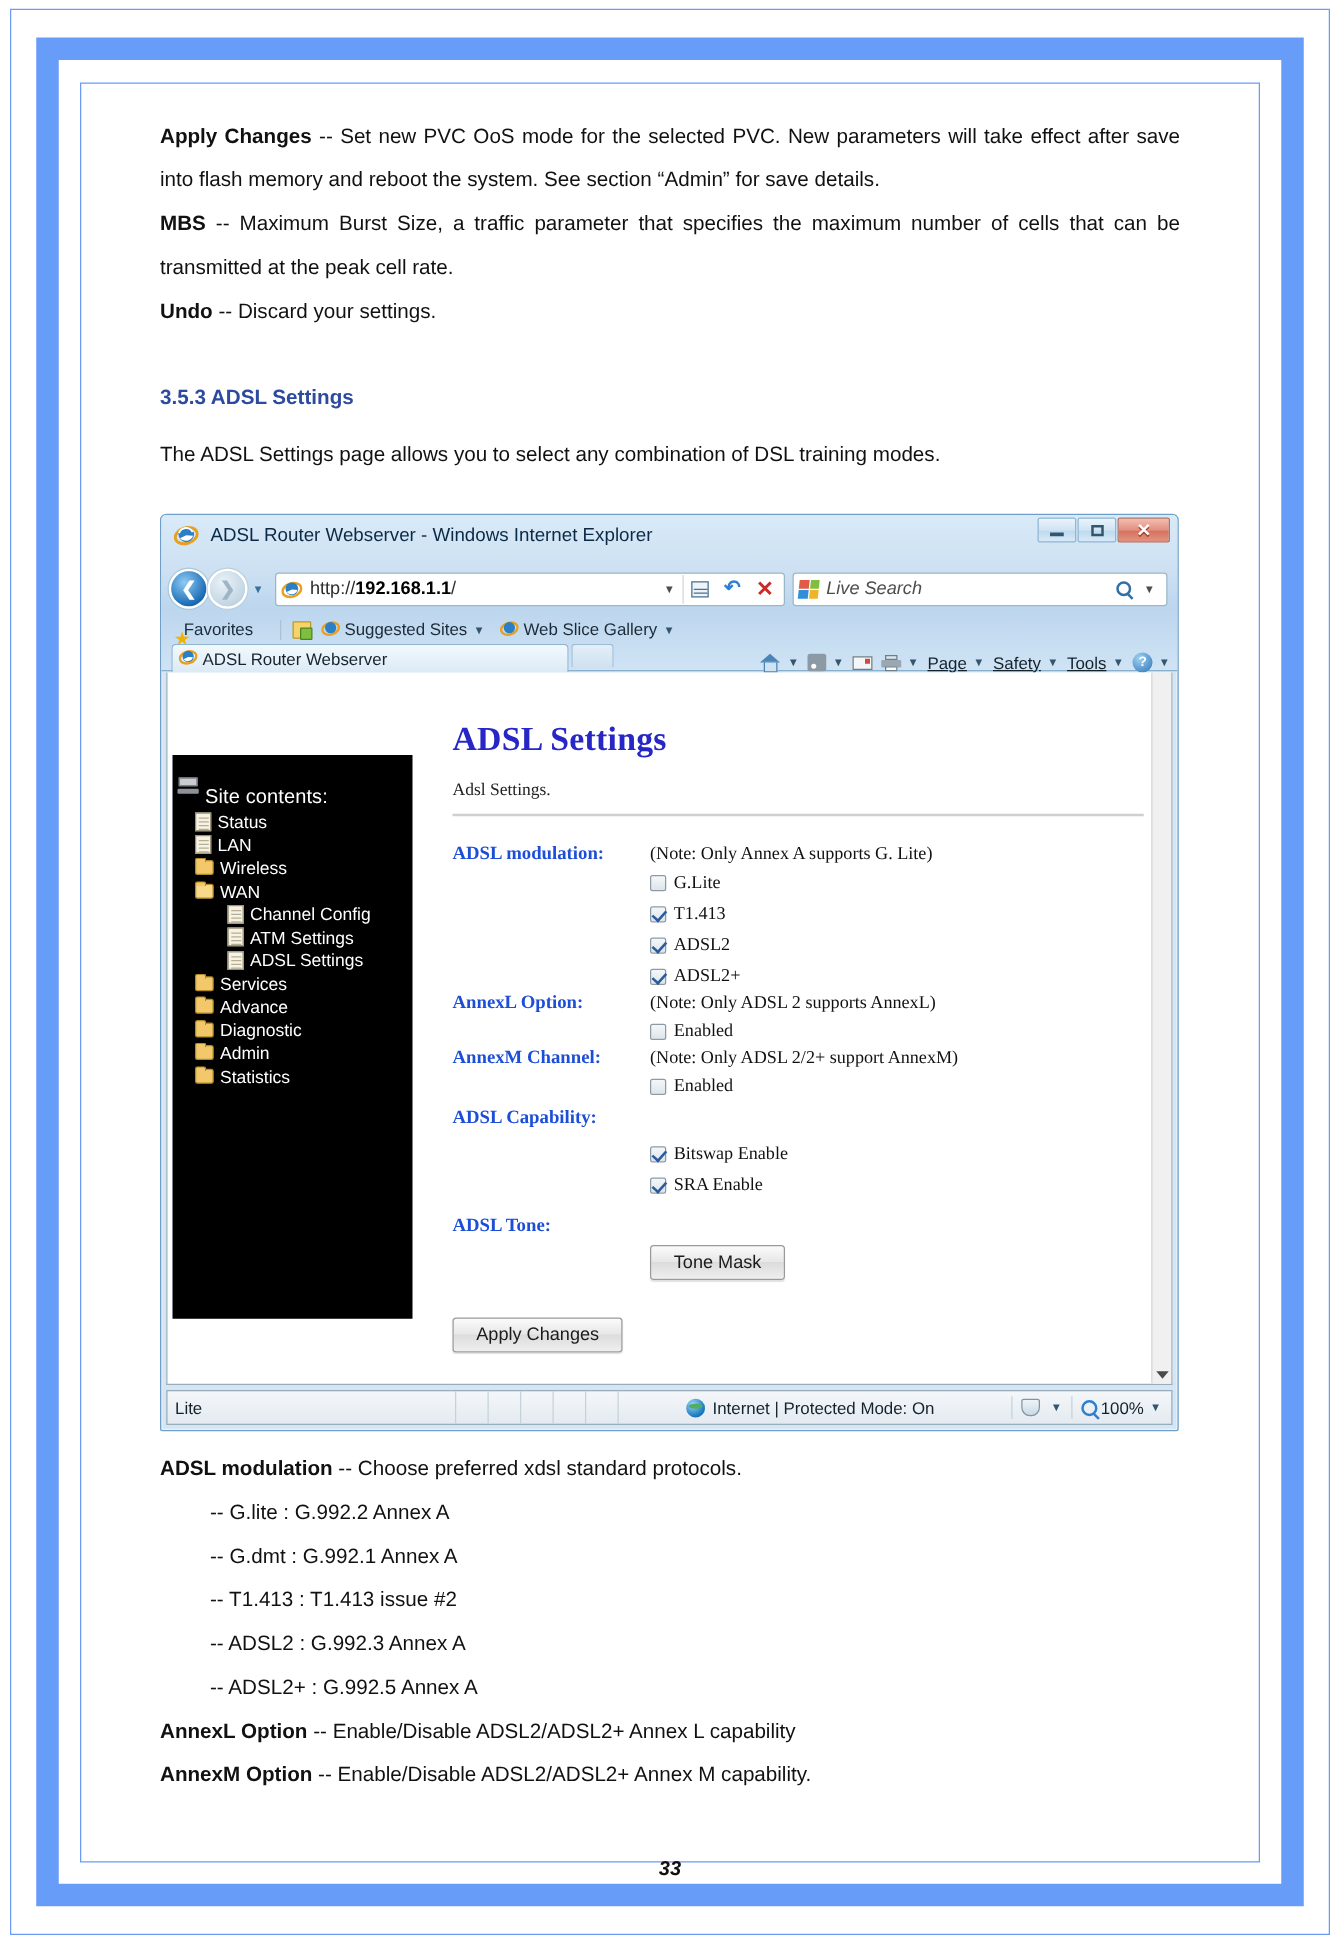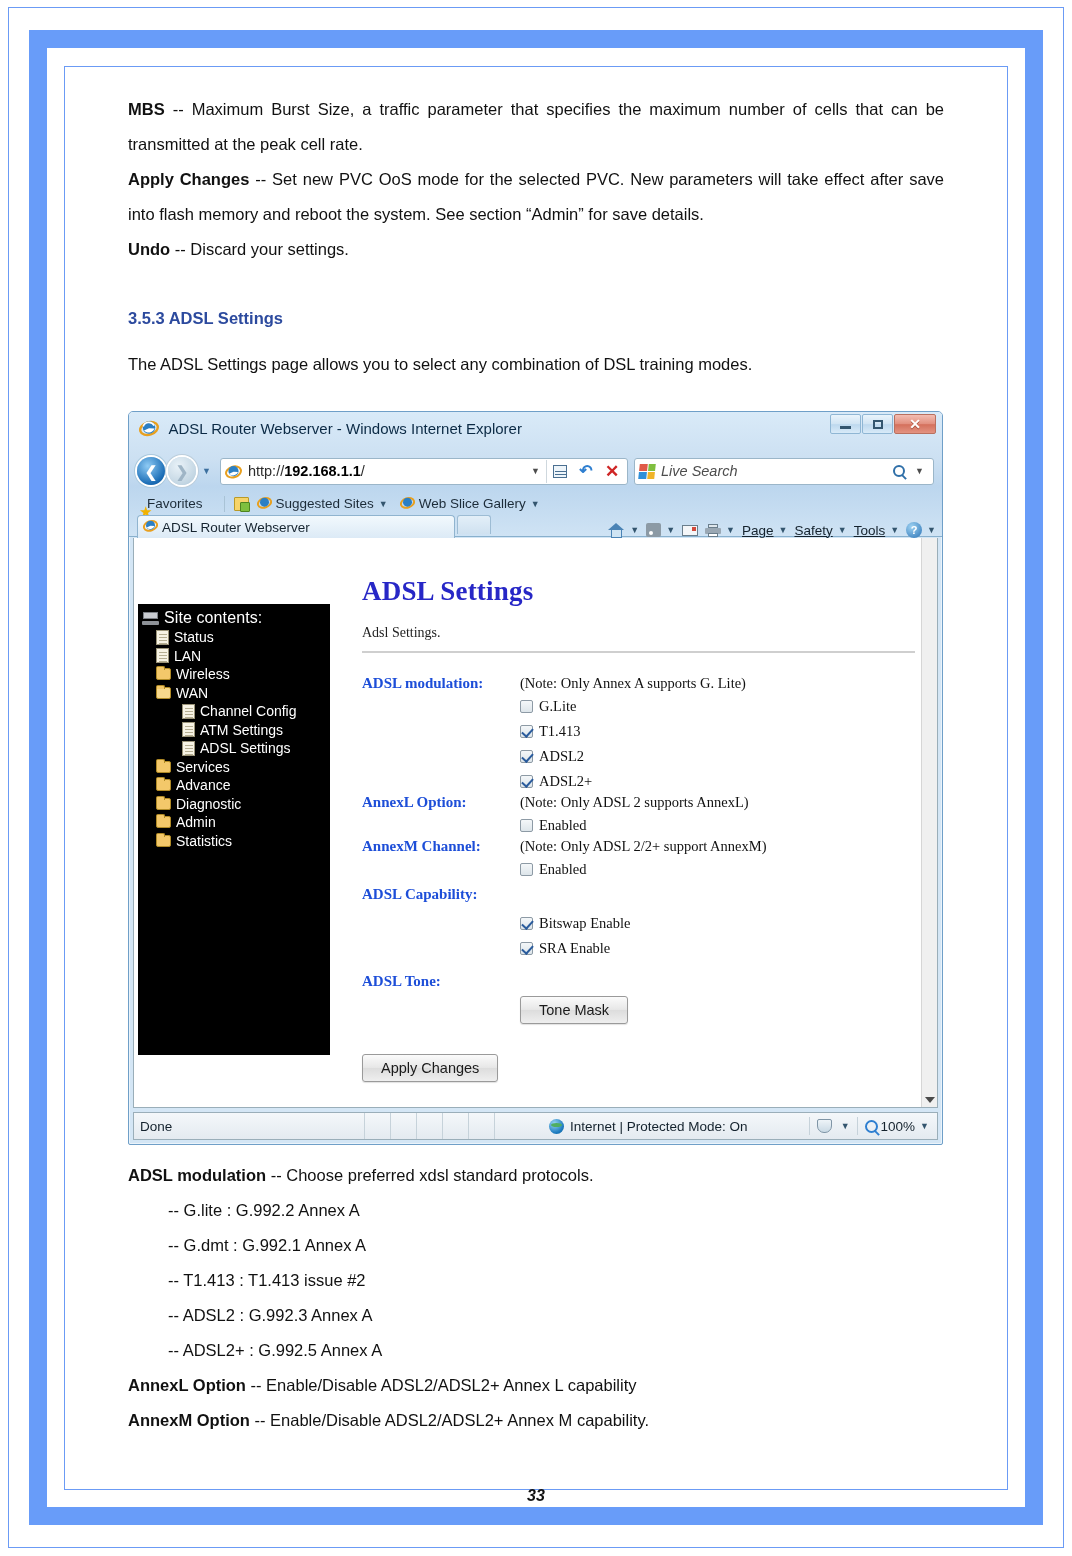--- a/index.html
+++ b/index.html
@@ -284,21 +284,21 @@
   .site-tree {
     position:absolute; left:4px; top:66px; width:192px; height:451px;
     background:#000000;
     color:#ffffff;
     font-size:13.5px;
     padding:5px 0 0 4px;
   }
   .tree-root {
     display:flex; align-items:center; font-size:16px; margin-bottom:1px;
   }
-  .tree-root .lbl { margin-left:5px; letter-spacing:.1px; }
+  .tree-root .lbl { margin-left:5px; letter-spacing:.1px;margin-top:20px; }
   .tree-node {
     display:flex; align-items:center; height:18.5px;
     font-size:14px;
   }
   .tree-node .lbl { margin-left:5px; }
   .indent1 { padding-left:14px; }
   .indent2 { padding-left:40px; }
   .ic-computer {
     width:17px;height:13px;position:relative;flex:0 0 auto;
   }
@@ -426,23 +426,23 @@
 <body>
 
 <div class="page-frame">
   <div class="frame-outer"></div>
   <div class="frame-band"></div>
   <div class="frame-inner"></div>
 </div>
 
 <div class="doc">
 
+  <p class="para"><b>Apply Changes</b><span> -- Set new PVC OoS mode for the selected PVC. New parameters will take effect after save into flash memory and reboot the system. See section “Admin” for save details.</span></p>
+
   <p class="para"><b>MBS</b><span> -- Maximum Burst Size, a traffic parameter that specifies the maximum number of cells that can be transmitted at the peak cell rate.</span></p>
-
-  <p class="para"><b>Apply Changes</b><span> -- Set new PVC OoS mode for the selected PVC. New parameters will take effect after save into flash memory and reboot the system. See section “Admin” for save details.</span></p>
 
   <p class="para nojust"><b>Undo</b><span> -- Discard your settings.</span></p>
 
   <div class="spacer-lg"></div>
 
   <p class="sec-head">3.5.3 ADSL Settings</p>
 
   <div class="spacer-sm"></div>
 
   <p class="para nojust">The ADSL Settings page allows you to select any combination of DSL training modes.</p>
@@ -732,21 +732,21 @@
         <span class="btn">Apply Changes</span>
       </div>
     </div>
 
     <div class="vscroll">
       <div class="arrow-dn"></div>
     </div>
   </div>
 
   <div class="statusbar">
-    <span class="sb-done">Done</span>
+    <span class="sb-done">Lite</span>
     <span class="sb-cells">
       <span class="sb-cell"></span>
       <span class="sb-cell"></span>
       <span class="sb-cell"></span>
       <span class="sb-cell"></span>
       <span class="sb-cell"></span>
     </span>
     <span class="sb-zone">
       <span class="globe"></span>
       <span>Internet | Protected Mode: On</span>

